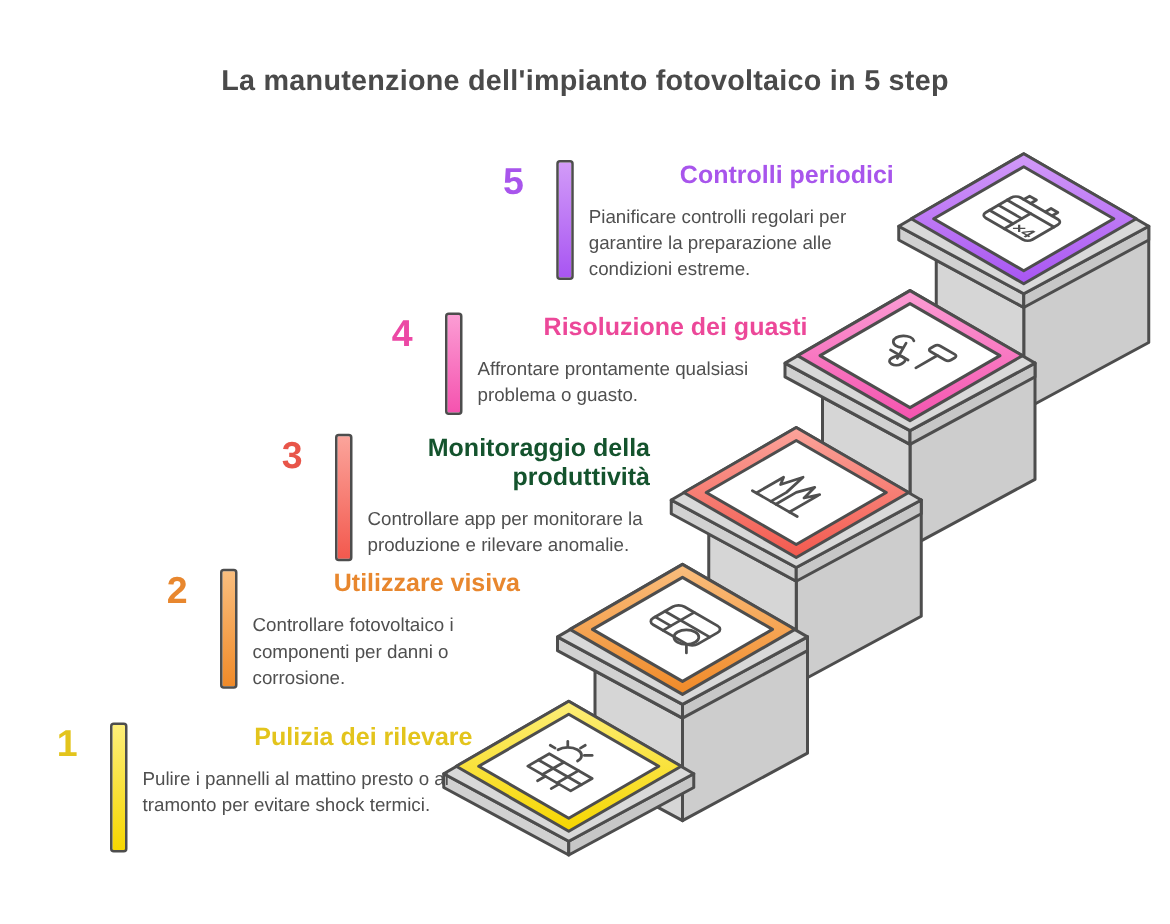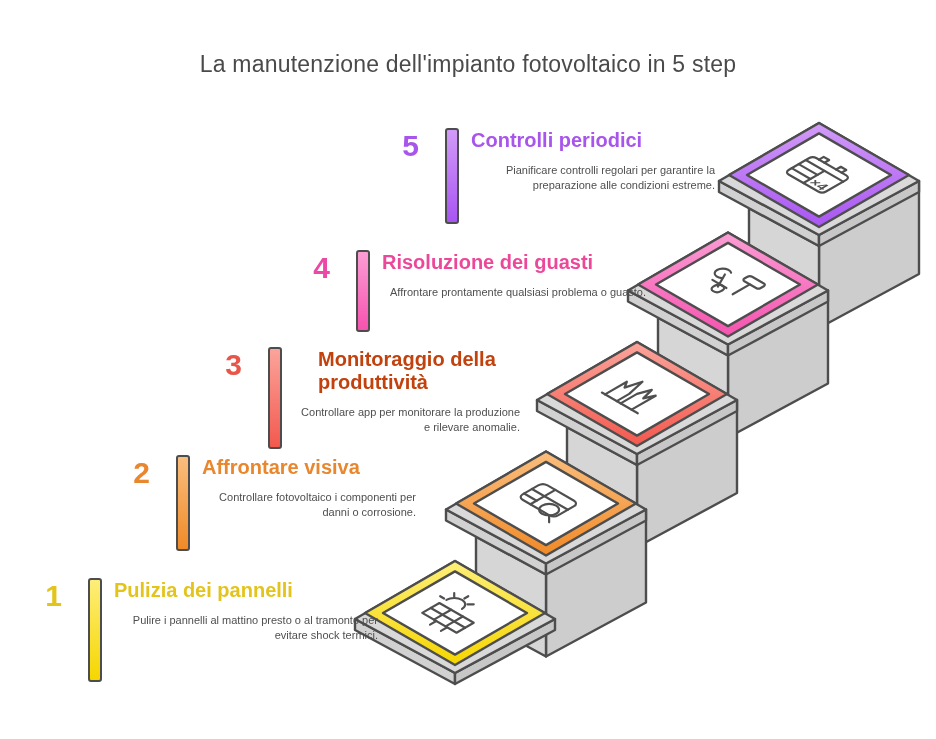--- a/index.html
+++ b/index.html
@@ -2,36 +2,36 @@
 <html><head>
 <meta charset="utf-8">
 <style>
   html,body{margin:0;padding:0;}
   body{
     width:936px;height:739px;position:relative;background:#ffffff;
     font-family:"Liberation Sans",sans-serif;overflow:hidden;
   }
   .title{
     position:absolute;left:0;top:51px;width:936px;margin:0;
-    text-align:center;font-size:23px;font-weight:400;color:#4a4a4a;
+    text-align:center;font-size:23px;font-weight:700;color:#4a4a4a;
     letter-spacing:0.2px;
   }
   #stairs{position:absolute;left:0;top:0;}
   .step-block{position:absolute;display:flex;align-items:flex-start;}
   .num{
     width:34px;flex:none;text-align:right;margin-right:26px;
     font-size:30px;font-weight:700;line-height:1;padding-top:3px;
   }
   .bar{
     width:10px;flex:none;border:2.5px solid #4d4d4d;border-radius:3px;
     margin-right:12px;
   }
   .txt{padding-top:1px;}
-  .txt h2{margin:0 0 11px 0;font-size:20px;font-weight:700;line-height:1.15;}
-  .txt p{margin:0;font-size:11px;line-height:1.4;color:#4f4f4f;text-align:right;}
+  .txt h2{margin:0 0 11px 0;font-size:20px;font-weight:700;line-height:1.15;text-align:right;}
+  .txt p{margin:0;font-size:15px;line-height:1.4;color:#4f4f4f;}
   .s1{left:28px;top:578px}  .s1 .txt{width:264px} .s1 .bar{height:100px}
   .s2{left:116px;top:455px} .s2 .txt{width:214px} .s2 .bar{height:92px}
   .s3{left:208px;top:347px} .s3 .txt{width:226px} .s3 .bar{height:98px}
   .s4{left:296px;top:250px} .s4 .txt{width:264px} .s4 .bar{height:78px}
   .s5{left:385px;top:128px} .s5 .txt{width:244px} .s5 .bar{height:92px}
 </style>
 </head>
 <body>
 
 <h1 class="title">La manutenzione dell'impianto fotovoltaico in 5 step</h1>
@@ -163,34 +163,34 @@
   <div class="txt">
     <h2 style="color: #ec4899;">Risoluzione dei guasti</h2>
     <p>Affrontare prontamente qualsiasi problema o guasto.</p>
   </div>
 </div>
 
 <div class="step-block s3">
   <div class="num" style="color: rgb(232, 85, 73);">3</div>
   <div class="bar" style="background: linear-gradient(rgb(251, 164, 155), rgb(243, 89, 78));"></div>
   <div class="txt">
-    <h2 style="color: #c2410c; margin-left: 24px;">Monitoraggio della produttività</h2>
+    <h2 style="color: #14532d; margin-left: 24px;">Monitoraggio della produttività</h2>
     <p>Controllare app per monitorare la produzione e rilevare anomalie.</p>
   </div>
 </div>
 
 <div class="step-block s2">
   <div class="num" style="color: rgb(232, 135, 46);">2</div>
   <div class="bar" style="background: linear-gradient(rgb(250, 190, 126), rgb(240, 138, 40));"></div>
   <div class="txt">
-    <h2 style="color: rgb(232, 135, 46);">Affrontare visiva</h2>
+    <h2 style="color: rgb(232, 135, 46);">Utilizzare visiva</h2>
     <p>Controllare fotovoltaico i componenti per danni o corrosione.</p>
   </div>
 </div>
 
 <div class="step-block s1">
   <div class="num" style="color: rgb(227, 196, 28);">1</div>
   <div class="bar" style="background: linear-gradient(rgb(253, 238, 121), rgb(246, 214, 0));"></div>
   <div class="txt">
-    <h2 style="color: rgb(227, 196, 28);">Pulizia dei pannelli</h2>
+    <h2 style="color: rgb(227, 196, 28);">Pulizia dei rilevare</h2>
     <p>Pulire i pannelli al mattino presto o al tramonto per evitare shock termici.</p>
   </div>
 </div>
 
 </body></html>

